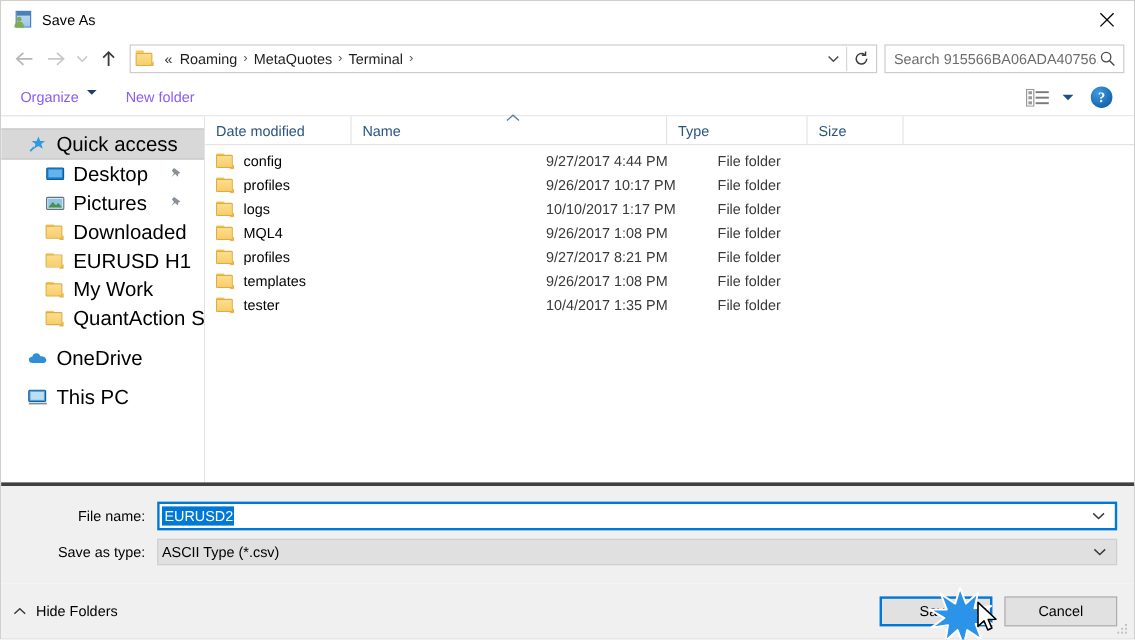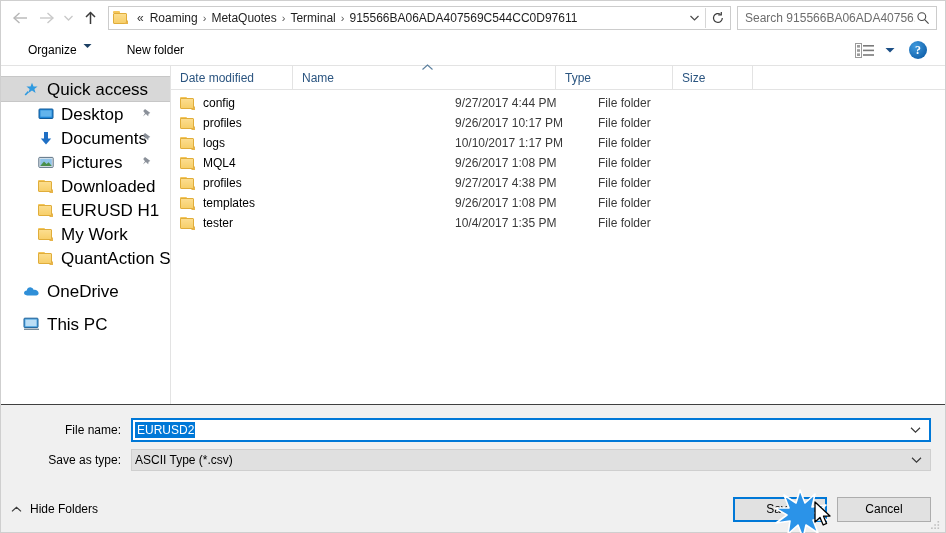--- a/index.html
+++ b/index.html
@@ -160,24 +160,23 @@
   .toolbar {
     height: 31px; min-height: 31px;
     display: flex; align-items: center;
     background: #ffffff;
     border-bottom: 1px solid #e3e3e3;
     padding: 0 8px 0 16px;
     position: relative;
   }
   .tb-item {
     font-size: 12px;
-    color: #000000;
+    color: #8b5cf6;
     display: flex; align-items: flex-start;
     margin-right: 24px;
-    margin-left: 11px;
   }
   .tb-caret { margin-left: 6px; display:flex; }
   .tb-right {
     margin-left: auto;
     display: flex; align-items: center;
   }
   .viewicon { width: 22px; height: 16px; display:flex; align-items:center; }
   .view-caret { margin: 0 14px 0 8px; display: flex; }
   .help-btn {
     width: 18px; height: 18px; border-radius: 50%;
@@ -315,21 +314,21 @@
   .cell-type {
     width: 117px; color: #3a3a3a;
     overflow: hidden; white-space: nowrap;
   }
   .cell-size { width: 80px; }
 
   
   .formarea {
     min-height: 70px;
     background: #f0f0f0;
-    border-top: 1px solid #404040;
+    border-top: 3px solid #404040;
     padding: 13px 14px 8px 14px;
   }
   .form-row {
     display: flex; align-items: center;
     margin-bottom: 7px;
   }
   .form-label {
     width: 116px;
     text-align: right;
     padding-right: 10px;
@@ -423,20 +422,35 @@
     left: 812px; top: 500px;
     width: 20px; height: 28px;
     pointer-events: none;
   }
 </style>
 </head>
 <body>
 
 <div class="dialog">
 
+  <div class="titlebar">
+    <div class="title-icon">
+      <div class="ti-page"></div>
+      <div class="ti-bar"></div>
+      <div class="ti-person-head"></div>
+      <div class="ti-person-body"></div>
+    </div>
+    <div class="title-text">Save As</div>
+    <div class="close-btn">
+      <svg width="13" height="13" viewBox="0 0 13 13">
+        <line x1="1" y1="1" x2="12" y2="12" stroke="#000" stroke-width="1.1"></line>
+        <line x1="12" y1="1" x2="1" y2="12" stroke="#000" stroke-width="1.1"></line>
+      </svg>
+    </div>
+  </div>
 
   <div class="navbar">
     <div class="nav-btn">
       <svg width="17" height="14" viewBox="0 0 17 14">
         <path d="M7.5 2 L2 7 L7.5 12" fill="none" stroke="#b6b6b6" stroke-width="1.4"></path>
         <line x1="2" y1="7" x2="15" y2="7" stroke="#b6b6b6" stroke-width="1.4"></line>
       </svg>
     </div>
     <div class="nav-btn">
       <svg width="17" height="14" viewBox="0 0 17 14">
@@ -465,21 +479,20 @@
           </div>
       </div>
       <div class="crumbs">
         <span class="crumb lead">«</span>
         <span class="crumb">Roaming</span>
         <span class="crumb-sep">›</span>
         <span class="crumb">MetaQuotes</span>
         <span class="crumb-sep">›</span>
         <span class="crumb">Terminal</span>
         <span class="crumb-sep">›</span>
-        <span class="crumb">915566BA06ADA407569C544CC0D97611</span>
       </div>
       <div class="addr-dropdown">
         <svg width="11" height="8" viewBox="0 0 11 8">
           <path d="M1.5 2 L5.5 6 L9.5 2" fill="none" stroke="#4a4a4a" stroke-width="1.2"></path>
         </svg>
       </div>
       <div class="addr-sep"></div>
       <div class="addr-refresh">
         <svg width="14" height="14" viewBox="0 0 14 14">
           <path d="M11.3 7 A4.4 4.4 0 1 1 9.6 3.5" fill="none" stroke="#3a3a3a" stroke-width="1.2"></path>
@@ -554,34 +567,20 @@
           </svg>
         </span>
         <span class="sb-label">Desktop</span>
         <span class="sb-pin">
           <svg width="10" height="11" viewBox="0 0 10 11">
             <path d="M3 0.6 L8.4 4.4 L6.6 5.2 L6.2 7.8 L3.9 5.6 L0.9 8 L3 4.8 L1.2 2.6 Z" fill="#8a9099"></path>
           </svg>
         </span>
       </div>
 
-      <div class="sb-item child">
-        <span class="sb-ico">
-          <svg width="14" height="15" viewBox="0 0 14 15">
-            <rect x="5" y="1" width="4" height="7" fill="#1f6fc4"></rect>
-            <path d="M1.8 7.4 L12.2 7.4 L7 13.6 Z" fill="#1f6fc4"></path>
-          </svg>
-        </span>
-        <span class="sb-label">Documents</span>
-        <span class="sb-pin">
-          <svg width="10" height="11" viewBox="0 0 10 11">
-            <path d="M3 0.6 L8.4 4.4 L6.6 5.2 L6.2 7.8 L3.9 5.6 L0.9 8 L3 4.8 L1.2 2.6 Z" fill="#8a9099"></path>
-          </svg>
-        </span>
-      </div>
 
       <div class="sb-item child">
         <span class="sb-ico">
           <svg width="16" height="13" viewBox="0 0 16 13">
             <rect x="0.8" y="1.4" width="14.4" height="10" rx="0.8" fill="#dfe6ec" stroke="#5d7386" stroke-width="1"></rect>
             <rect x="2.2" y="2.8" width="11.6" height="7.2" fill="#8fc3e8"></rect>
             <path d="M2.2 10 L6 5.4 L8.6 8 L10.6 6.2 L13.8 10 Z" fill="#4a8f4a"></path>
           </svg>
         </span>
         <span class="sb-label">Pictures</span>
@@ -745,21 +744,21 @@
 
         <div class="row">
           <div class="cell-name">
             <span class="folder">
                 <span class="tab"></span>
                 <span class="body-f"></span>
                 <span class="fold"></span>
               </span>
             <span>profiles</span>
           </div>
-          <div class="cell-date">9/27/2017 4:38 PM</div>
+          <div class="cell-date">9/27/2017 8:21 PM</div>
           <div class="cell-type">File folder</div>
           <div class="cell-size"></div>
         </div>
 
         <div class="row">
           <div class="cell-name">
             <span class="folder">
                 <span class="tab"></span>
                 <span class="body-f"></span>
                 <span class="fold"></span>

